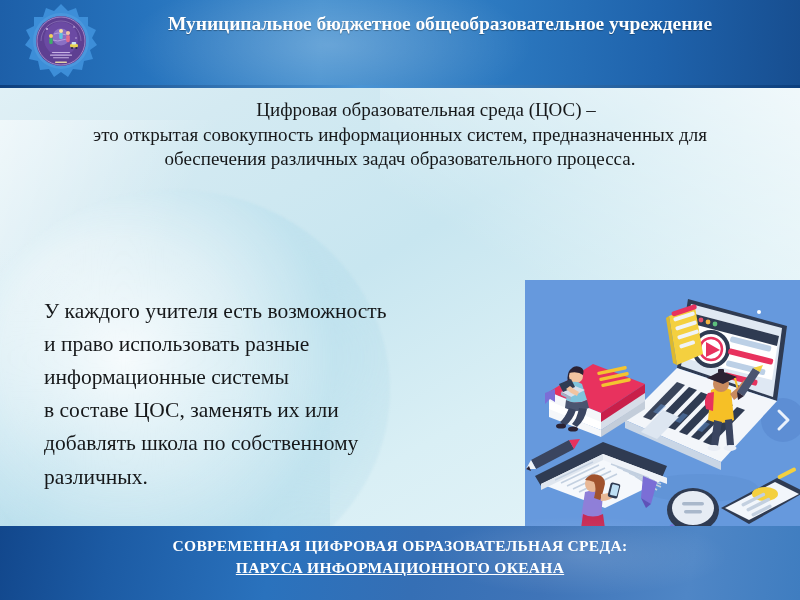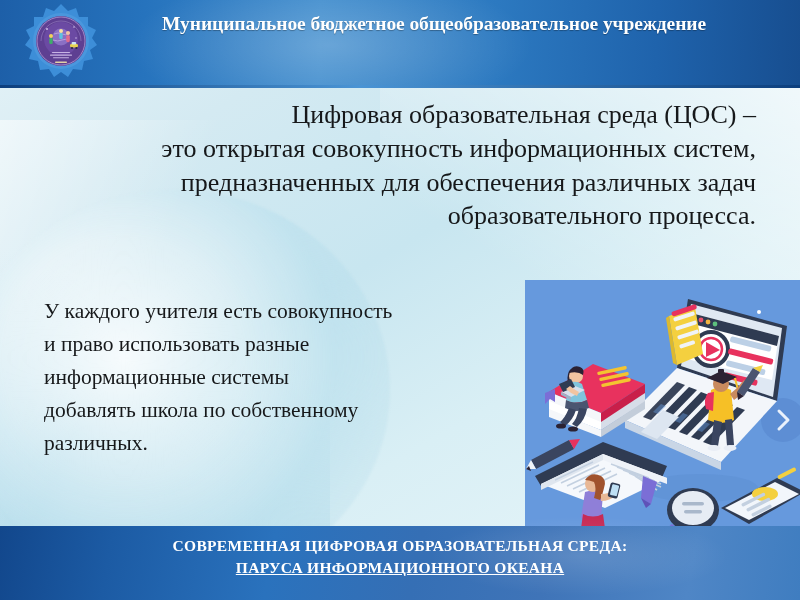--- a/index.html
+++ b/index.html
@@ -66,21 +66,21 @@
   }
   .header-sheen {
     position: absolute;
     left: 120px; top: -30px;
     width: 420px; height: 150px;
     background: radial-gradient(ellipse at center, rgba(255,255,255,0.22) 0%, rgba(255,255,255,0) 68%);
     pointer-events: none;
   }
   .header-title {
     position: absolute;
-    left: 104px;
+    left: 110px;
     top: 10px;
     width: 660px;
     text-align: center;
     color: #ffffff;
     font-family: "Liberation Serif", "DejaVu Serif", serif;
     font-weight: bold;
     font-size: 19.5px;
     line-height: 1.45;
     letter-spacing: -0.1px;
     text-shadow: 0 1px 1px rgba(0,0,0,0.3);
@@ -97,23 +97,23 @@
   }
   .logo svg { display: block; }
 
   
   .lead {
     position: absolute;
     left: 44px;
     top: 98px;
     width: 712px;
     color: #16181a;
-    font-size: 26px;
+    font-size: 19px;
     line-height: 1.30;
-    text-align: right;
+    text-align: center;
   }
   .lead .first-line {
     display: block;
     text-indent: 52px;
   }
 
   .para2 {
     position: absolute;
     left: 44px;
     top: 295px;
@@ -224,23 +224,24 @@
     <div class="header-title">
       <span>Муниципальное бюджетное общеобразовательное учреждение</span>
     </div>
   </div>
 
   <div class="lead">
     <span class="first-line">Цифровая образовательная среда (ЦОС) –</span><span>это открытая совокупность информационных систем, предназначенных для обеспечения различных задач образовательного процесса.</span>
   </div>
 
   <div class="para2">
-    <span>У каждого учителя есть совокупность</span>
+    <span>У каждого учителя есть возможность</span>
     <span>и право использовать разные</span>
     <span>информационные системы</span>
+    <span>в составе ЦОС, заменять их или</span>
     <span>добавлять школа по собственному</span>
     <span>различных.</span>
   </div>
 
   <div class="illus">
     <svg width="275" height="262" viewBox="0 0 275 262" xmlns="http://www.w3.org/2000/svg">
       <defs>
         <linearGradient id="scr" x1="0" y1="0" x2="1" y2="1">
           <stop offset="0" stop-color="#ffffff"></stop>
             <stop offset="1" stop-color="#e8eef6"></stop>

